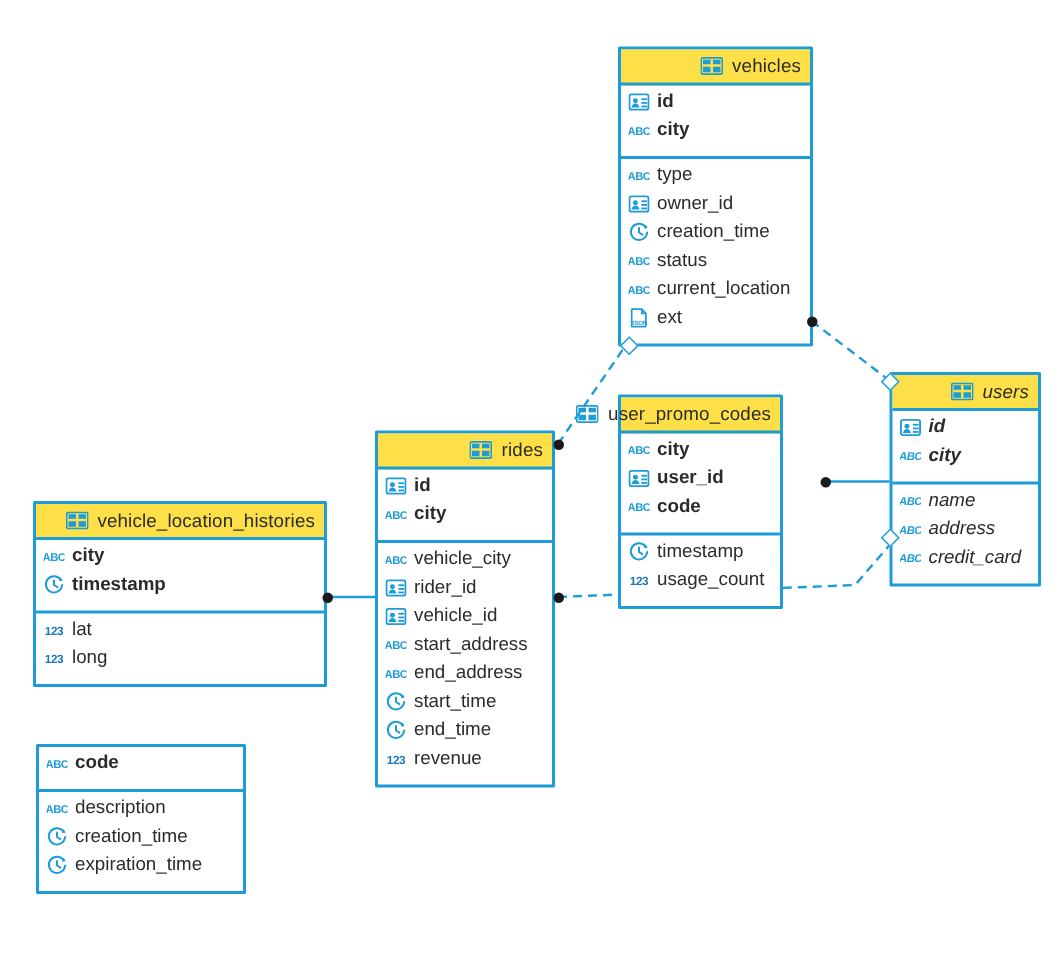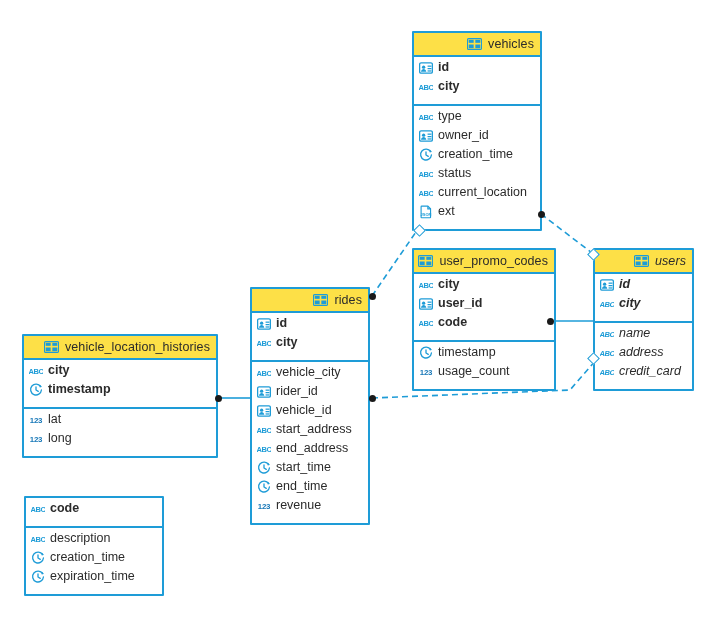--- a/index.html
+++ b/index.html
@@ -160,21 +160,21 @@
             <svg viewBox="0 0 16 16" class="ic">
               <path d="M3 1.3 h7.1 l3.1 3.1 V14 a0.6 0.6 0 0 1-0.6 0.6 H3 a0.6 0.6 0 0 1-0.6-0.6 V1.9 A0.6 0.6 0 0 1 3 1.3 z" fill="#ffffff" stroke="#1E9CD7" stroke-width="1.3"></path>
               <path d="M10.1 1.4 V4.5 h3.1" fill="none" stroke="#1E9CD7" stroke-width="1.3"></path>
               <text x="8" y="13.1" text-anchor="middle" font-size="4.6" font-weight="bold" font-family="&quot;Liberation Sans&quot;,sans-serif" fill="#1E9CD7">JSON</text>
             </svg>
           </span>
           <span class="fname">ext</span>
         </div>
       </div>
     </div>
-    <div class="table-node" style="left: 412px; top: 248px; width: 144px;">
+    <div class="table-node" style="left: 412px; top: 263px; width: 110px;">
       <div class="tbl-header">
         <span style="display: flex;">
           <svg viewBox="0 0 18 14" class="ic ic-grid">
             <rect x="0.5" y="0.5" width="17" height="13" rx="1.5" fill="none" stroke="#1E9CD7" stroke-width="1.4"></rect>
             <rect x="2" y="2" width="6" height="3.6" fill="#1E9CD7"></rect>
             <rect x="10" y="2" width="6" height="3.6" fill="#1E9CD7"></rect>
             <rect x="2" y="7.6" width="6" height="4.4" fill="#1E9CD7"></rect>
             <rect x="10" y="7.6" width="6" height="4.4" fill="#1E9CD7"></rect>
           </svg>
         </span>

